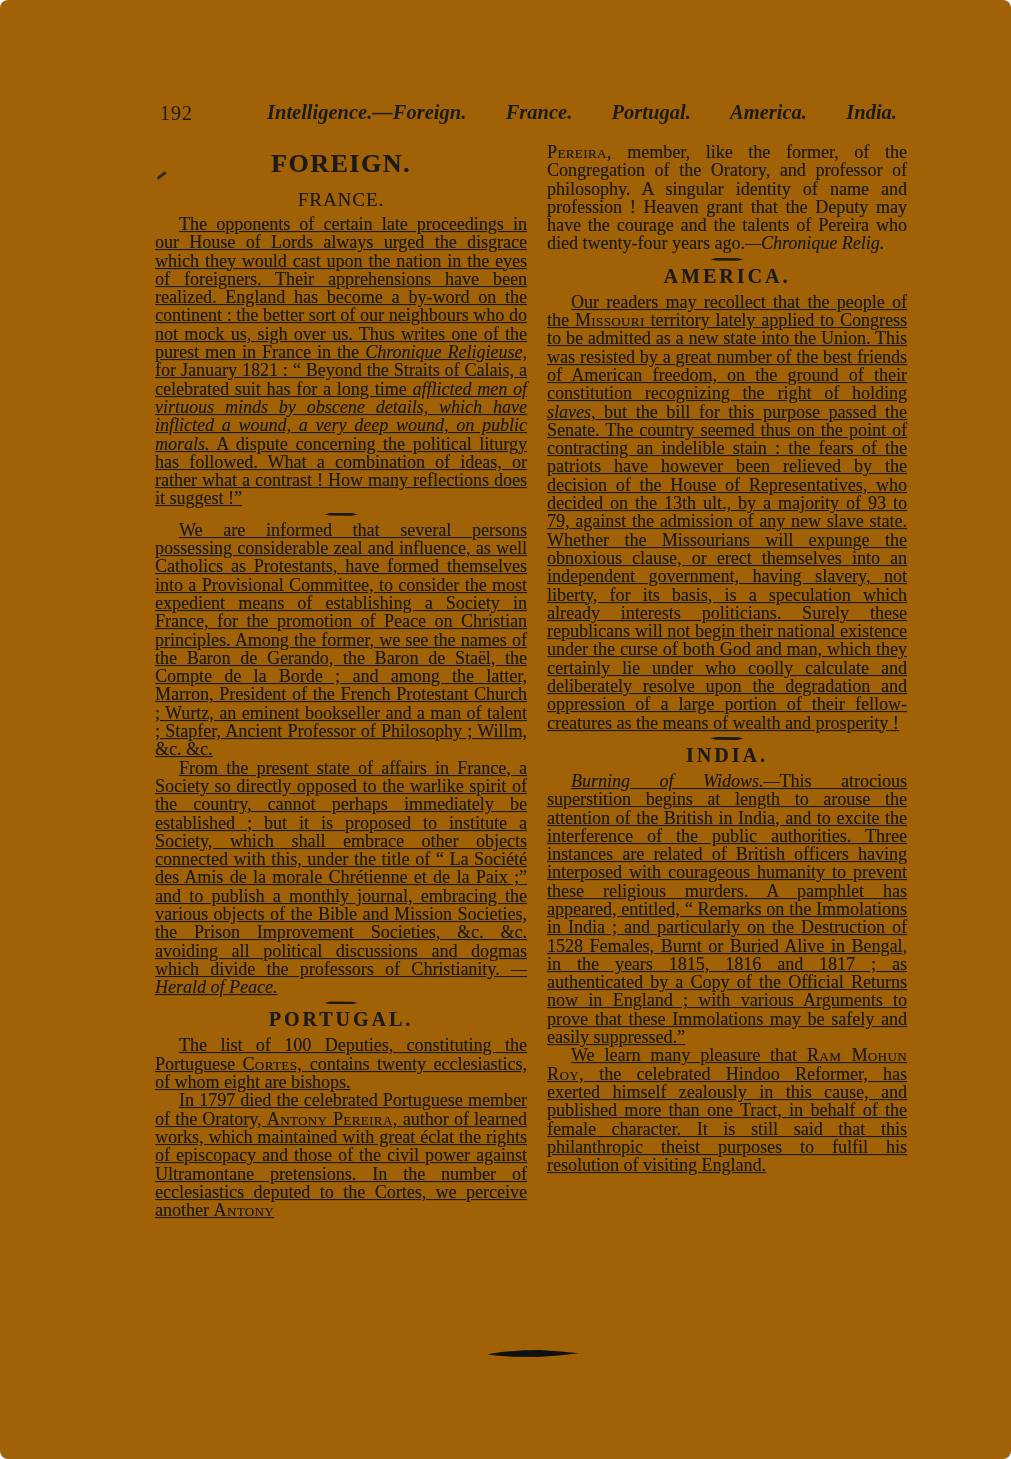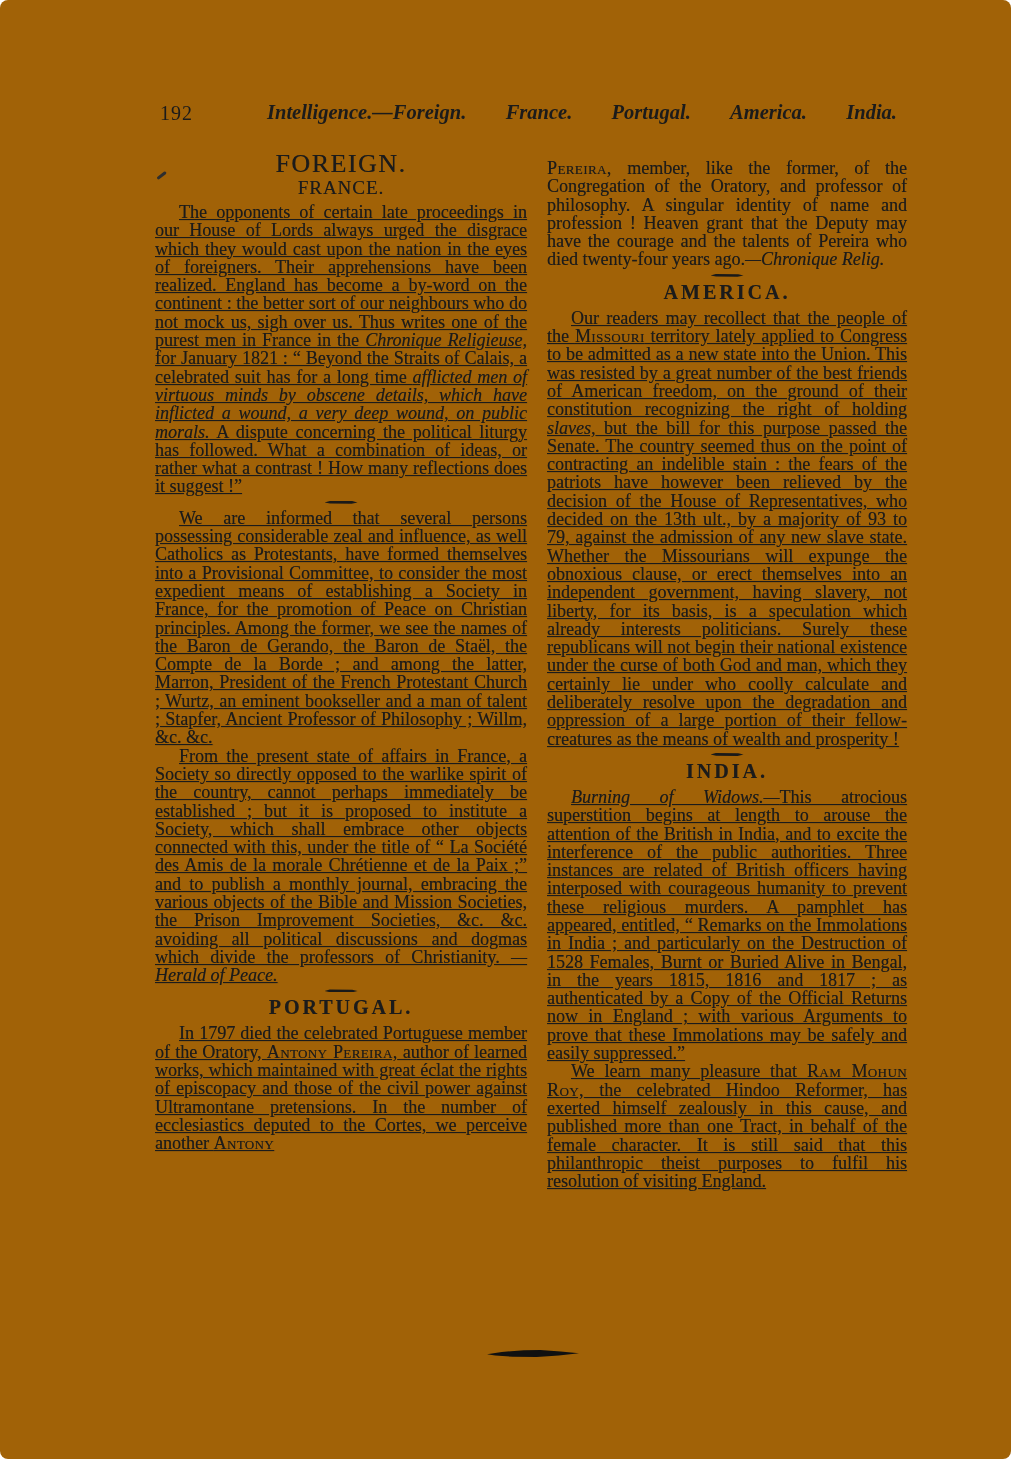--- a/index.html
+++ b/index.html
@@ -28,33 +28,33 @@
   }
   
   .ink-mark{
     position:absolute;left:156px;top:174px;
     width:11px;height:2.5px;background:#2e2e2e;
     transform:rotate(-38deg);border-radius:2px;
   }
   
   .col{position:absolute;}
   .col-left{left:155px;top:150px;width:372px;}
-  .col-right{left:547px;top:143px;width:360px;margin-top:16px;}
+  .col-right{left:547px;top:143px;width:360px;}
   p{
     margin:0;
     text-align:justify;
     font-size:18px;line-height:18.3px;
     text-shadow:0.25px 0.25px 0 rgba(25,25,25,0.55);
   }
   p.indent{text-indent:24px;text-decoration:underline;}
   .it{font-style:italic;}
   .sc{font-variant:small-caps;letter-spacing:0.4px;}
   .h-foreign{
-    font-size:26px;line-height:28px;font-weight:normal;
-    letter-spacing:1.5px;text-align:center;margin:0 0 0 0;
+    font-size:26px;line-height:28px;font-weight:bold;
+    letter-spacing:1.5px;text-align:center;margin:0 0 12px 0;
     text-shadow:0.3px 0.3px 0 rgba(25,25,25,0.6);
   }
   .h-sub{
     font-size:19px;line-height:19px;letter-spacing:1px;
     text-align:center;margin:0 0 6px 0;
     text-shadow:0.25px 0.25px 0 rgba(25,25,25,0.55);
   }
   .h-sec{
     font-size:20px;line-height:20px;font-weight:bold;
     letter-spacing:3px;text-align:center;margin:5px 0 7px 0;
@@ -97,20 +97,21 @@
     <div class="rule"></div>
 
     <p class="indent"><span>We are informed that several persons possessing considerable zeal and influence, as well Catholics as Protestants, have formed themselves into a Provisional Committee, to consider the most expedient means of establishing a Society in France, for the promotion of Peace on Christian principles. Among the former, we see the names of the Baron de Gerando, the Baron de Staël, the Compte de la Borde ; and among the latter, Marron, President of the French Protestant Church ; Wurtz, an eminent bookseller and a man of talent ; Stapfer, Ancient Professor of Philosophy ; Willm, &amp;c. &amp;c.</span></p>
 
     <p class="indent"><span>From the present state of affairs in France, a Society so directly opposed to the warlike spirit of the country, cannot perhaps immediately be established ; but it is proposed to institute a Society, which shall embrace other objects connected with this, under the title of “ La Société des Amis de la morale Chrétienne et de la Paix ;” and to publish a monthly journal, embracing the various objects of the Bible and Mission Societies, the Prison Improvement Societies, &amp;c. &amp;c. avoiding all political discussions and dogmas which divide the professors of Christianity. </span><span class="it">—Herald of Peace.</span></p>
 
     <div class="rule"></div>
 
     <div class="h-sec">PORTUGAL.</div>
 
+    <p class="indent"><span>The list of 100 Deputies, constituting the Portuguese </span><span class="sc">Cortes,</span><span> contains twenty ecclesiastics, of whom eight are bishops.</span></p>
 
     <p class="indent"><span>In 1797 died the celebrated Portuguese member of the Oratory, </span><span class="sc">Antony Pereira,</span><span> author of learned works, which maintained with great éclat the rights of episcopacy and those of the civil power against Ultramontane pretensions. In the number of ecclesiastics deputed to the Cortes, we perceive another </span><span class="sc">Antony</span></p>
   </div>
 
   <div class="col col-right">
     <p><span class="sc">Pereira,</span><span> member, like the former, of the Congregation of the Oratory, and professor of philosophy. A singular identity of name and profession ! Heaven grant that the Deputy may have the courage and the talents of Pereira who died twenty-four years ago.</span><span class="it">—Chronique Relig.</span></p>
 
     <div class="rule"></div>
 
     <div class="h-sec">AMERICA.</div>

